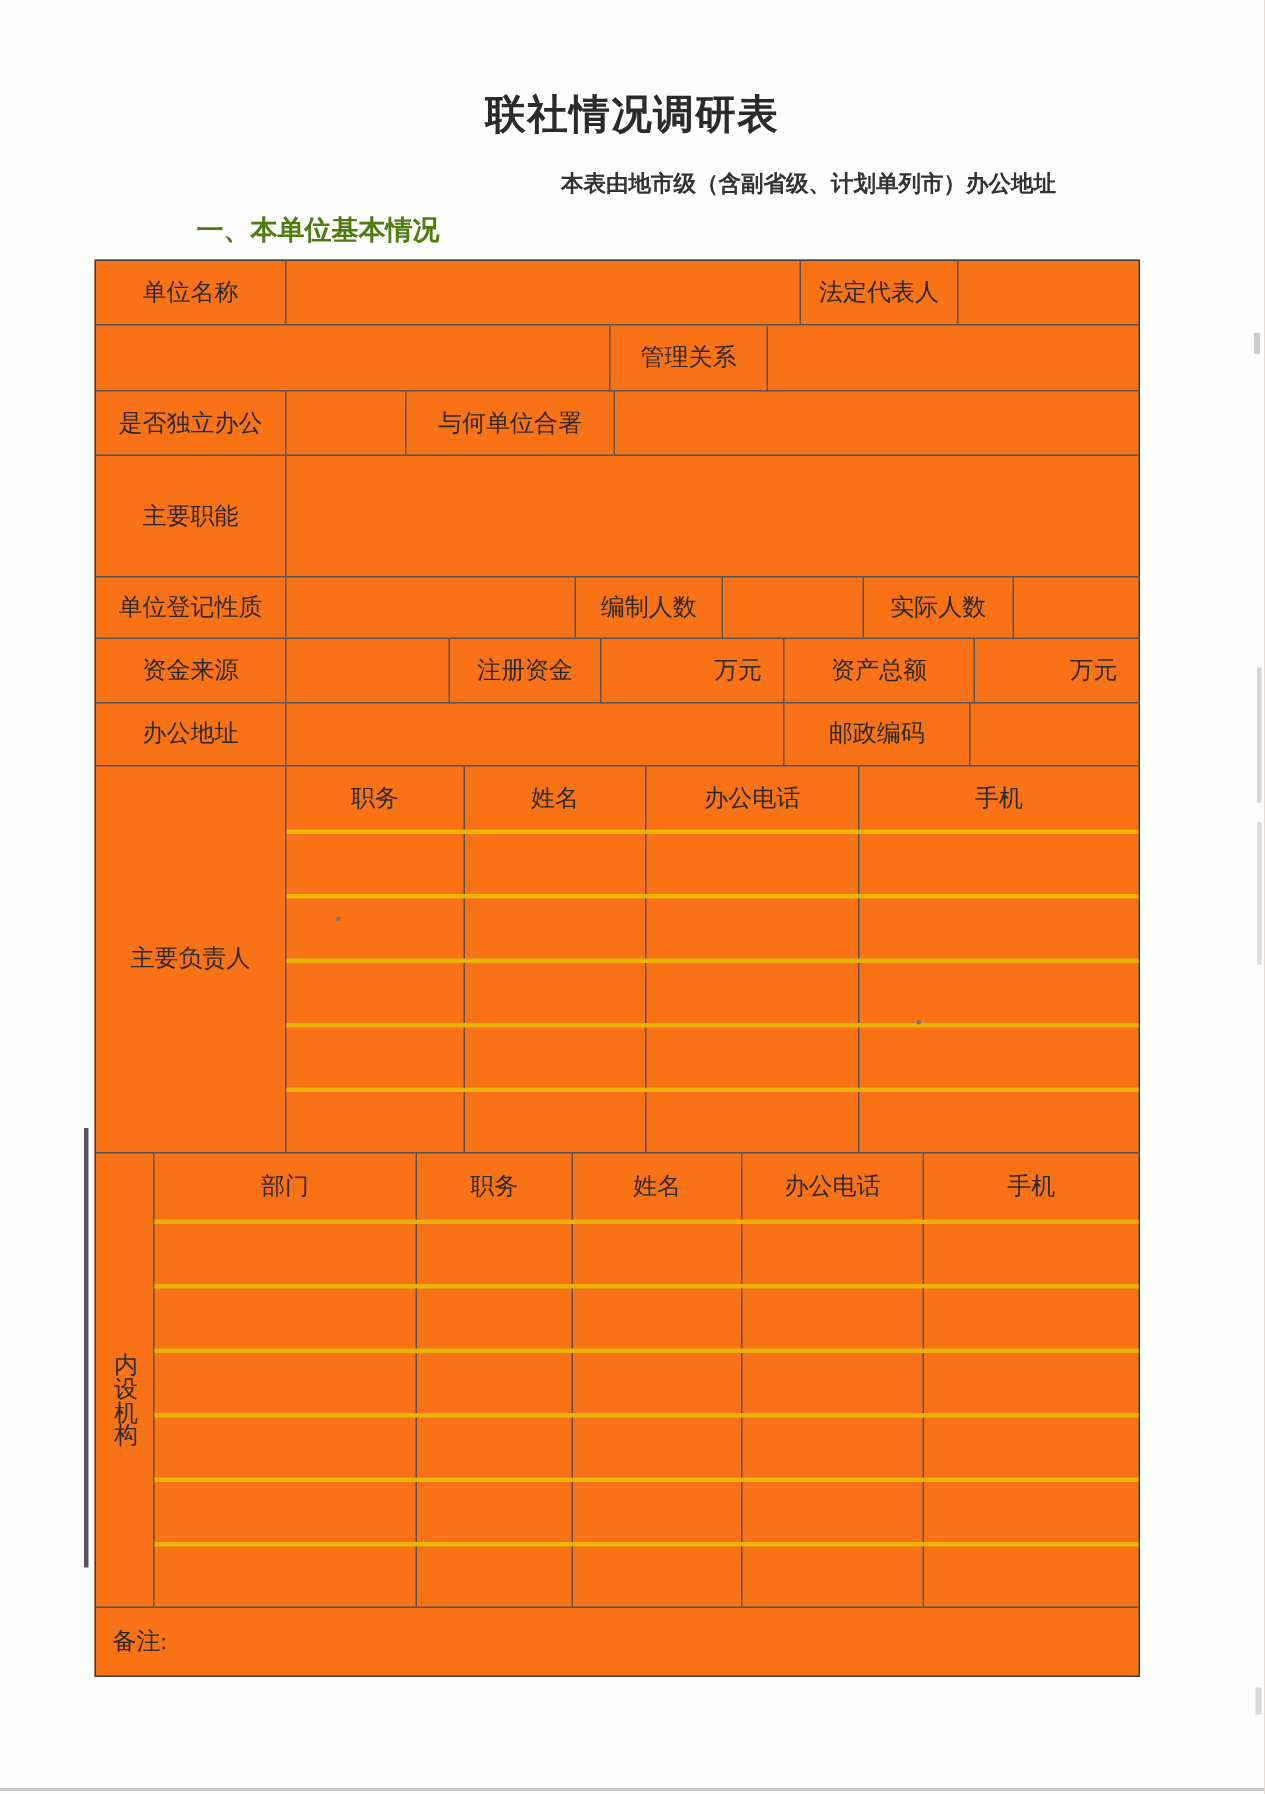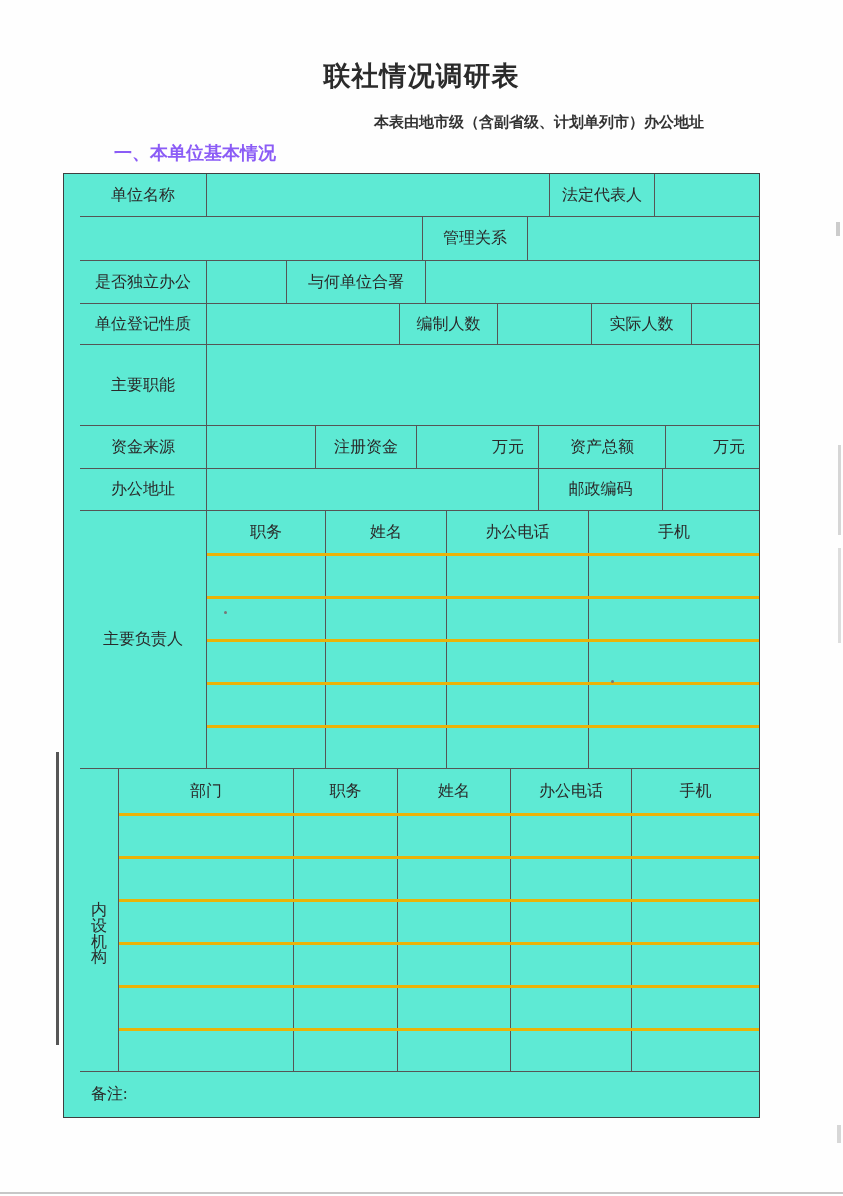--- a/index.html
+++ b/index.html
@@ -15,30 +15,29 @@
     position:absolute;top:58px;left:0;width:843px;
     text-align:center;
     font-size:27px;font-weight:600;letter-spacing:1px;
     color:#2b2b2b;
   }
   .subtitle{
     position:absolute;top:113px;left:374px;
     font-size:15px;font-weight:600;color:#333;
   }
   .section-heading{
-    position:absolute;top:141px;left:114px;
-    font-size:18px;font-weight:700;color:#8b5cf6;
+    position:absolute;top:141px;left:131px;
+    font-size:18px;font-weight:700;color:#4d7c0f;
   }
   .form-table{
     position:absolute;left:63px;top:173px;
     width:697px;
     border:1px solid #3f3f3f;
     box-sizing:border-box;
-    background:#5eead4;
-    padding-left:16px;
+    background:#f97316;
   }
   .row{display:flex;border-bottom:1px solid #555;}
   .cell{
     box-sizing:border-box;
     border-right:1px solid #555;
     display:flex;align-items:center;justify-content:center;
     font-size:16px;color:#2a2a2a;
     overflow:hidden;
   }
   .cell.last{border-right:none;}
@@ -99,31 +98,31 @@
       <div class="cell last" style="flex:1"></div>
     </div>
 
     <div class="row" style="height:42px">
       <div class="cell" style="width:127px">是否独立办公</div>
       <div class="cell" style="width:80px"></div>
       <div class="cell" style="width:139px">与何单位合署</div>
       <div class="cell last" style="flex:1"></div>
     </div>
 
+    <div class="row" style="height:80px">
+      <div class="cell" style="width:127px">主要职能</div>
+      <div class="cell last" style="flex:1"></div>
+    </div>
+
     <div class="row" style="height:40px">
       <div class="cell" style="width:127px">单位登记性质</div>
       <div class="cell" style="width:193px"></div>
       <div class="cell" style="width:98px">编制人数</div>
       <div class="cell" style="width:94px"></div>
       <div class="cell" style="width:100px">实际人数</div>
-      <div class="cell last" style="flex:1"></div>
-    </div>
-
-    <div class="row" style="height:80px">
-      <div class="cell" style="width:127px">主要职能</div>
       <div class="cell last" style="flex:1"></div>
     </div>
 
     <div class="row" style="height:42px">
       <div class="cell" style="width:127px">资金来源</div>
       <div class="cell" style="width:109px"></div>
       <div class="cell" style="width:101px">注册资金</div>
       <div class="cell val-right" style="width:122px">万元</div>
       <div class="cell" style="width:127px">资产总额</div>
       <div class="cell last val-right" style="flex:1">万元</div>

